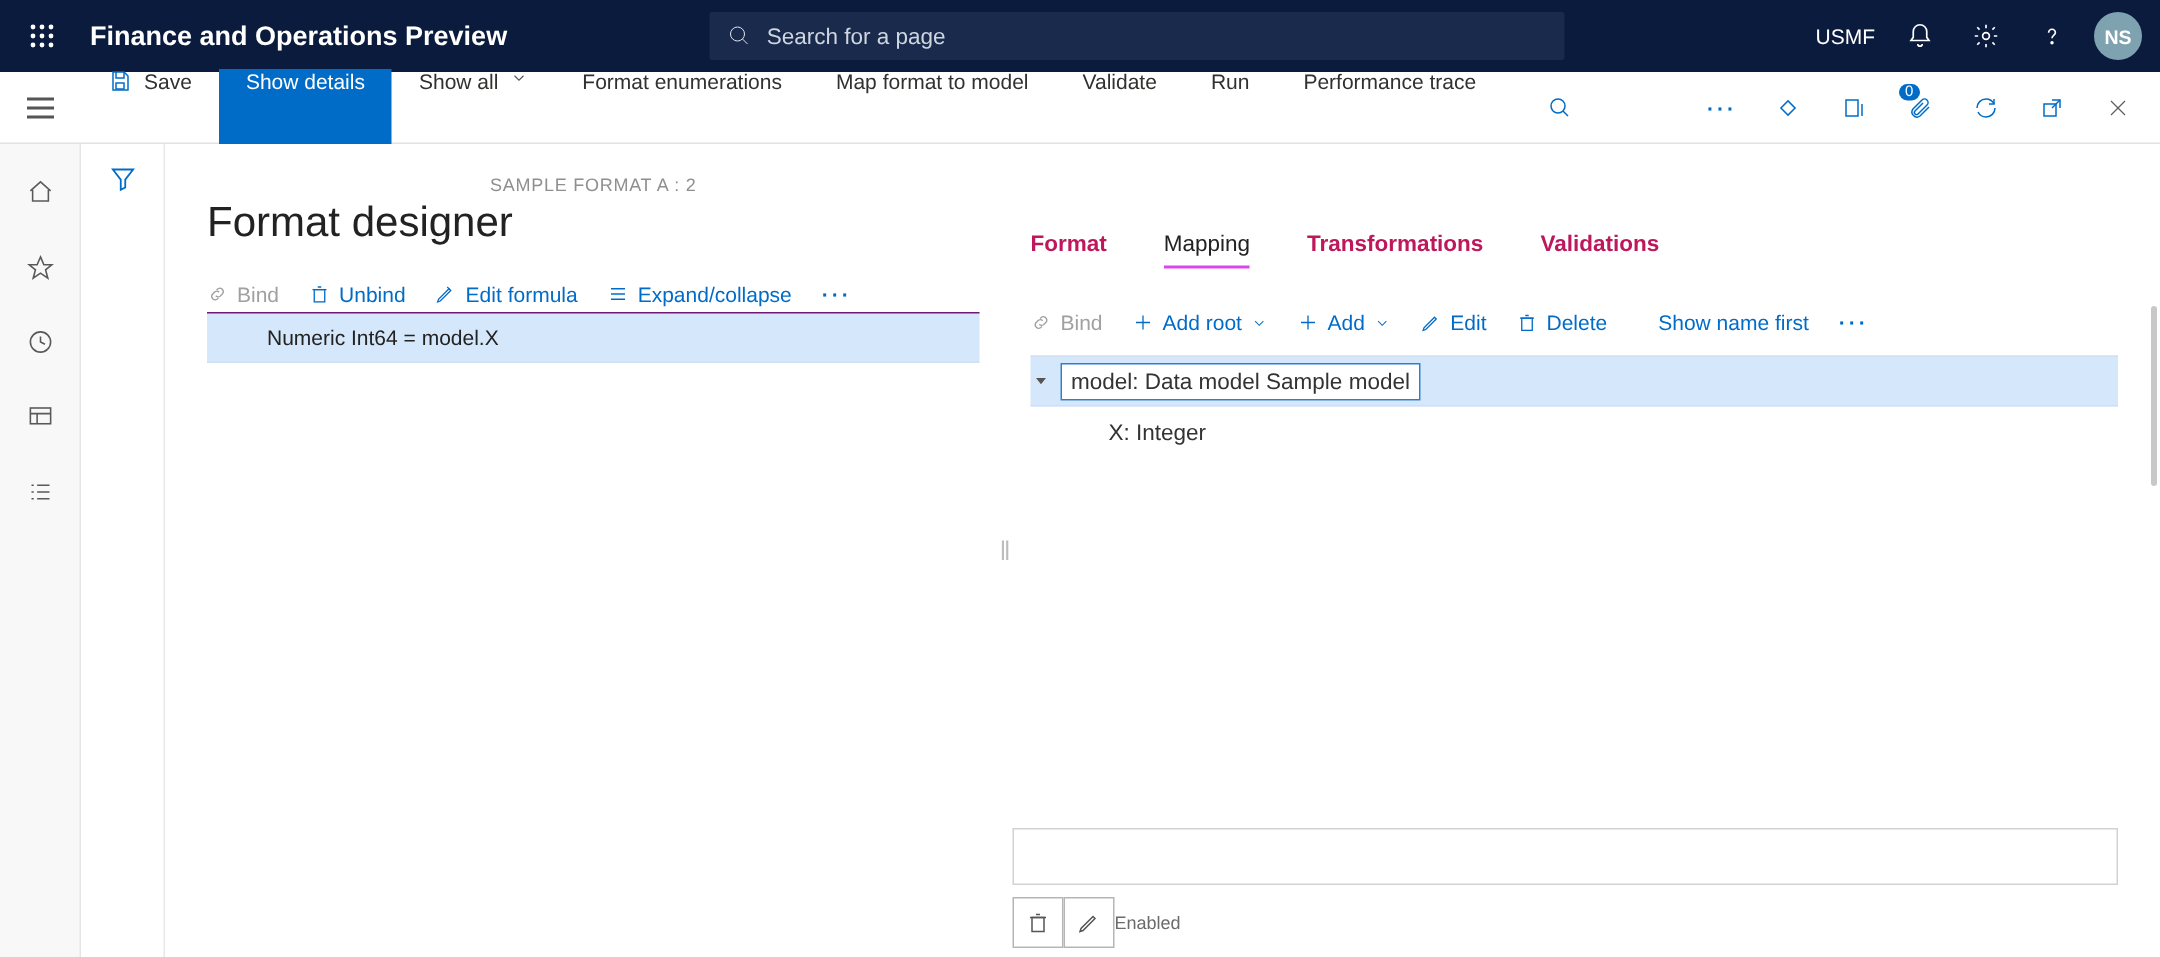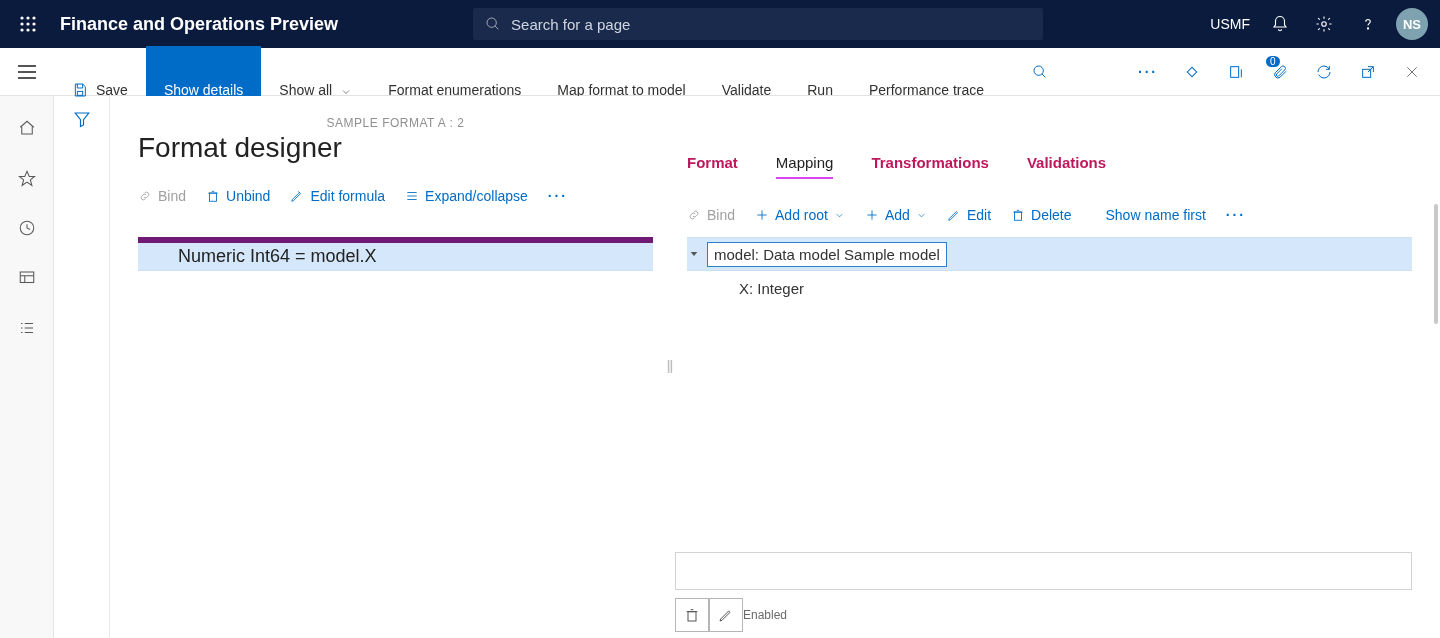--- a/index.html
+++ b/index.html
@@ -19,21 +19,21 @@
   .top-ico { width:44px; height:48px; display:flex; align-items:center; justify-content:center; cursor:pointer; }
   .top-ico svg { stroke:#fff; fill:none; stroke-width:1.5; }
   .avatar { width:32px; height:32px; border-radius:50%; background:#7fa2b0; color:#fff; display:flex; align-items:center; justify-content:center; font-size:13px; font-weight:600; margin-left:6px; margin-right:4px; }
 
   
   .cmdbar { display:flex; align-items:center; height:48px; background:#fff; border-bottom:1px solid #e2e2e2; padding-left:54px; position:relative;}
   .hamburger { position:absolute; left:0; top:0; width:54px; height:48px; display:flex; align-items:center; justify-content:center; cursor:pointer; }
   .hamburger-lines { width:18px; height:2px; background:#555; position:relative; }
   .hamburger-lines::before, .hamburger-lines::after { content:""; position:absolute; left:0; width:18px; height:2px; background:#555; }
   .hamburger-lines::before { top:-6px; } .hamburger-lines::after { top:6px; }
-  .cmd-item { height:52px; padding:0 18px; display:flex; align-items:flex-end; gap:8px; cursor:pointer; font-size:14px; color:#323130; }
+  .cmd-item { height:52px; padding:0 18px; display:flex; align-items:flex-start; gap:8px; cursor:pointer; font-size:14px; color:#323130; }
   .cmd-item.active { background:#006cc7; color:#fff; }
   .cmd-item svg { stroke:#006cc7; fill:none; stroke-width:1.5; }
   .cmd-right { margin-left:auto; display:flex; align-items:center; gap:4px; padding-right:8px; }
   .cmd-ico { width:40px; height:48px; display:flex; align-items:center; justify-content:center; cursor:pointer; color:#006cc7; position:relative;}
   .cmd-ico svg { stroke:#006cc7; fill:none; stroke-width:1.5; }
   .cmd-ico.close svg { stroke:#605e5c; }
   .badge { position:absolute; top:8px; left:6px; background:#006cc7; color:#fff; font-size:10px; border-radius:8px; padding:0 4px; }
 
   
   .layout { display:flex; height:calc(638px - 96px); }
@@ -46,21 +46,21 @@
   .content { flex:1; background:#fff; display:flex; position:relative; overflow:hidden;}
   .left-area { flex: 0 0 555px; padding:20px 12px 0 28px; }
   .crumb { color:#8f8f8f; letter-spacing:.5px; font-size:12px;text-align:center; }
   .page-title { font-size:28px; font-weight:400; color:#222; margin-top:2px; }
   .left-toolbar { display:flex; align-items:center; gap:20px; margin-top:24px; }
   .tb-link { color:#006cc7; font-size:14px; display:flex; align-items:center; gap:6px; cursor:pointer;}
   .tb-link.disabled { color:#a0a0a0; cursor:default;}
   .tb-link svg { stroke:currentColor; fill:none; stroke-width:1.5; }
   .dots { color:#006cc7; letter-spacing:2px; font-weight:bold; cursor:pointer; }
 
-  .tree-row { margin-top:33px; height:34px; background:#d5e7fa; display:flex; align-items:center; padding-left:40px; font-size:18px; color:#222; border-top:6px solid #701a75; border-bottom:1px solid #cfe0f3;}
+  .tree-row { margin-top:4px; height:34px; background:#d5e7fa; display:flex; align-items:center; padding-left:40px; font-size:14px; color:#222; border-top:1px solid #701a75; border-bottom:1px solid #cfe0f3;}
 
   .splitter { width:10px; display:flex; align-items:center; justify-content:center; color:#bdbdbd; font-size:18px; user-select:none; cursor:col-resize;}
   .right-area { flex:1; padding:58px 28px 0 12px; position:relative;}
   .tabs { display:flex; gap:38px; }
   .tab { font-size:15px; color:#be185d; cursor:pointer; padding-bottom:6px;font-weight:bold;}
   .tab.active { color:#222; border-bottom:2px solid #d946ef; font-weight:400;}
 
   .right-toolbar { display:flex; align-items:center; gap:20px; margin-top:28px;}
   .mapping-tree { margin-top:14px; }
   .map-row { height:34px; display:flex; align-items:center; font-size:15px; }

